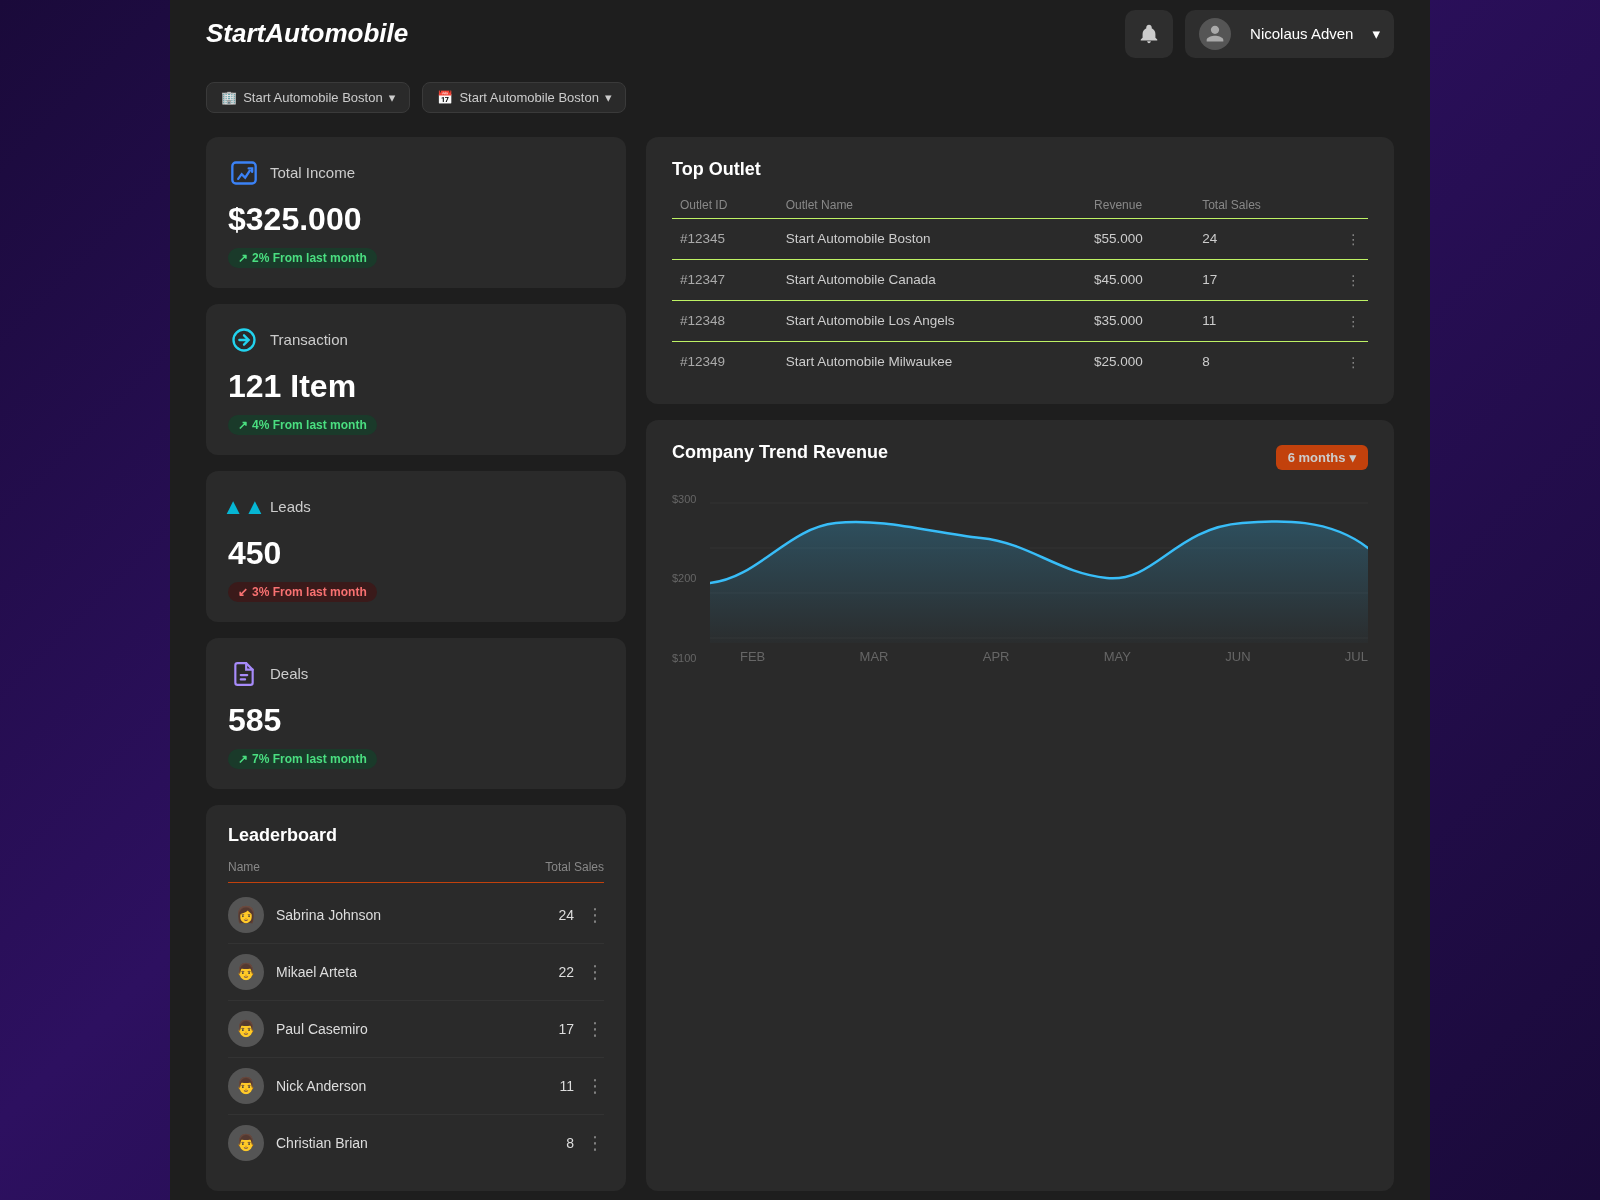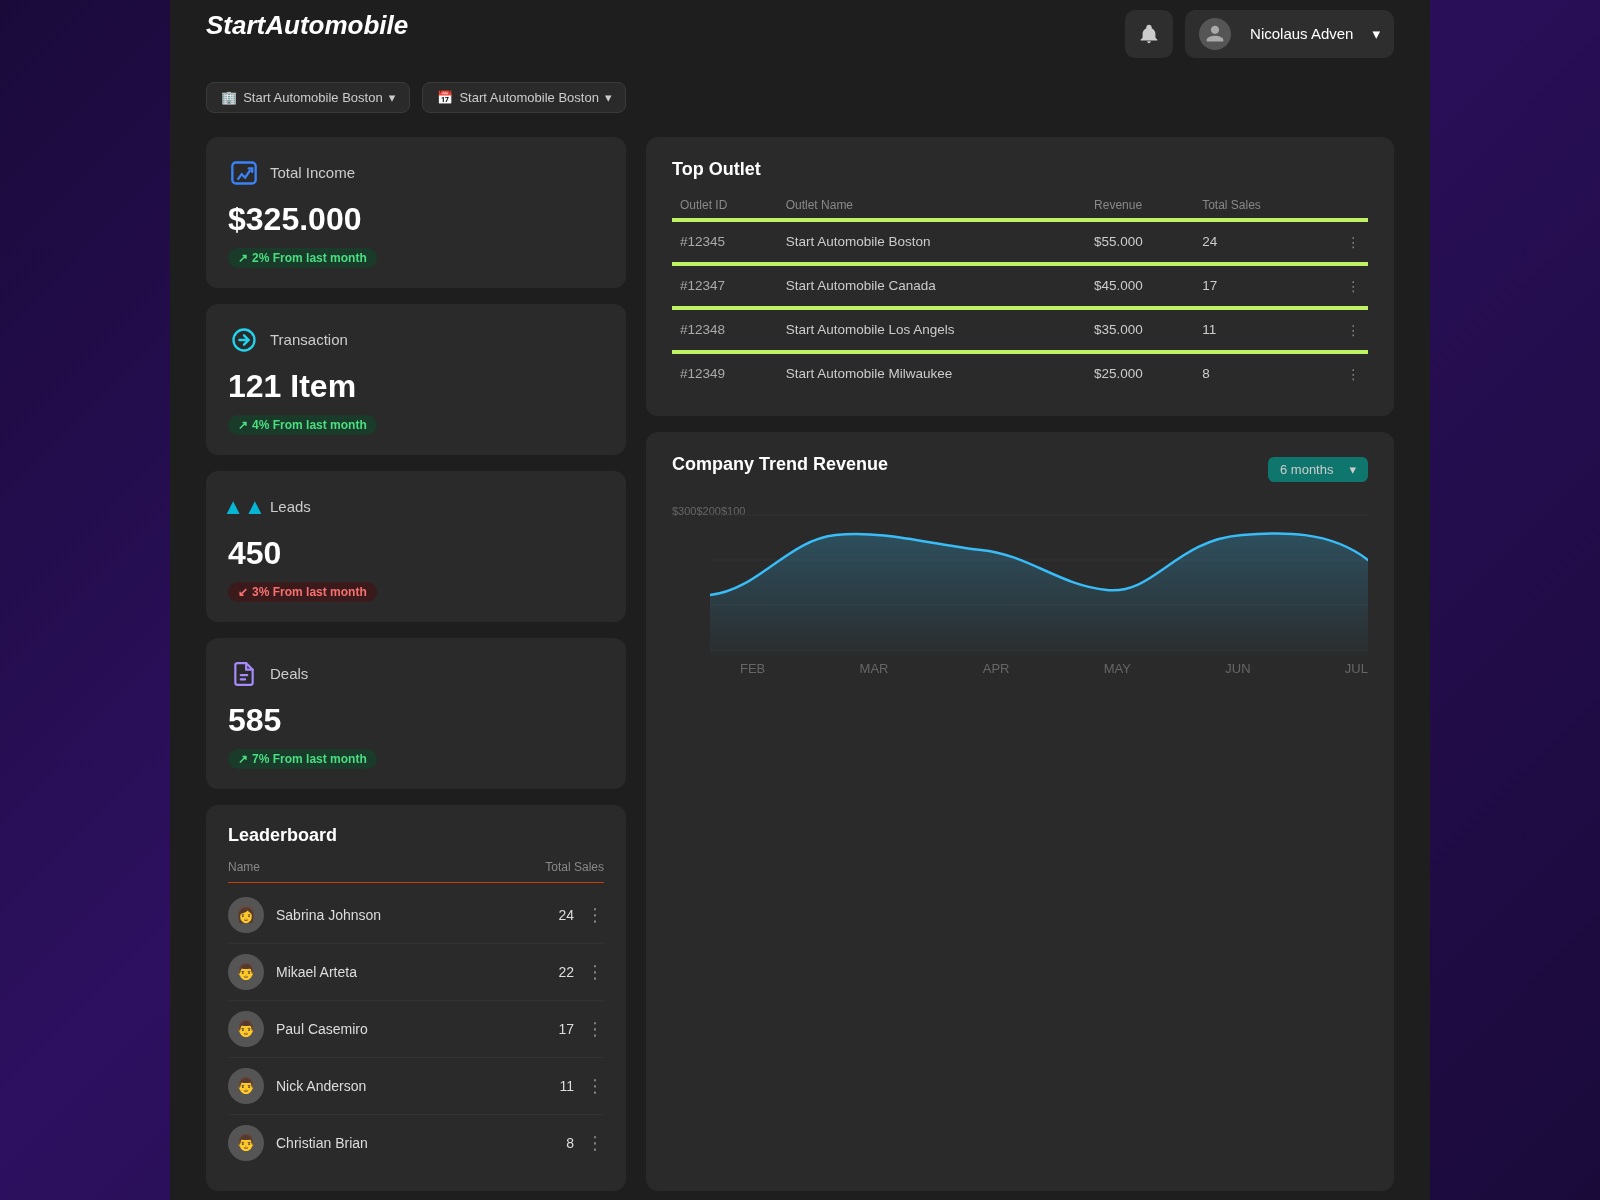--- a/index.html
+++ b/index.html
@@ -15,20 +15,21 @@
     .dashboard {
       width: 1260px;
       background: #1e1e1e;
       border-radius: 16px;
       padding: 32px 36px;
       color: #fff;
     }
     
     .header {
       display: flex;
+      align-items: center;
       justify-content: space-between;
       margin-bottom: 24px;
     }
     .brand-title {
       font-size: 26px;
       font-weight: 800;
       font-style: italic;
       color: #fff;
     }
     .header-right {
@@ -222,65 +223,66 @@
       font-size: 12px;
       color: #888;
       padding: 6px 8px;
       font-weight: 500;
       margin-left: 45px;
     }
     .outlet-table td {
       padding: 12px 8px;
       font-size: 13.5px;
       color: #ccc;
-      border-top: 4px solid #bef264;
+      border-top: 1px solid #bef264;
     }
     .outlet-table td.outlet-id { color: #aaa; }
     .outlet-table .more-btn { color: #888; cursor: pointer; text-align: right; }
     
     .chart-card {
       background: #2a2a2a;
       border-radius: 12px;
       padding: 22px 26px;
       flex: 1;
     }
     .chart-header {
       display: flex;
       align-items: center;
       justify-content: space-between;
       margin-bottom: 20px;
     }
     .period-btn {
       display: flex;
       align-items: center;
-      gap: 16px;
-      background: #0f766e;
+      gap: 4px;
+      background: #c2410c;
       border: none;
       border-radius: 6px;
       padding: 5px 12px;
       color: #ccc;
       font-size: 13px;
       cursor: pointer;
+      font-weight: bold;
     }
     .chart-area {
       width: 100%;
       height: 150px;
       position: relative;
     }
     .chart-svg {
       width: 100%;
       height: 100%;
     }
     .y-labels {
       position: absolute;
       left: 0;
       top: 0;
       height: 100%;
       display: flex;
-      flex-direction: row;
+      flex-direction: column;
       justify-content: space-between;
       font-size: 11px;
       color: #666;
       padding-right: 4px;
     }
     .x-labels {
       display: flex;
       justify-content: space-between;
       padding: 6px 0 0 30px;
       font-size: 13px;

